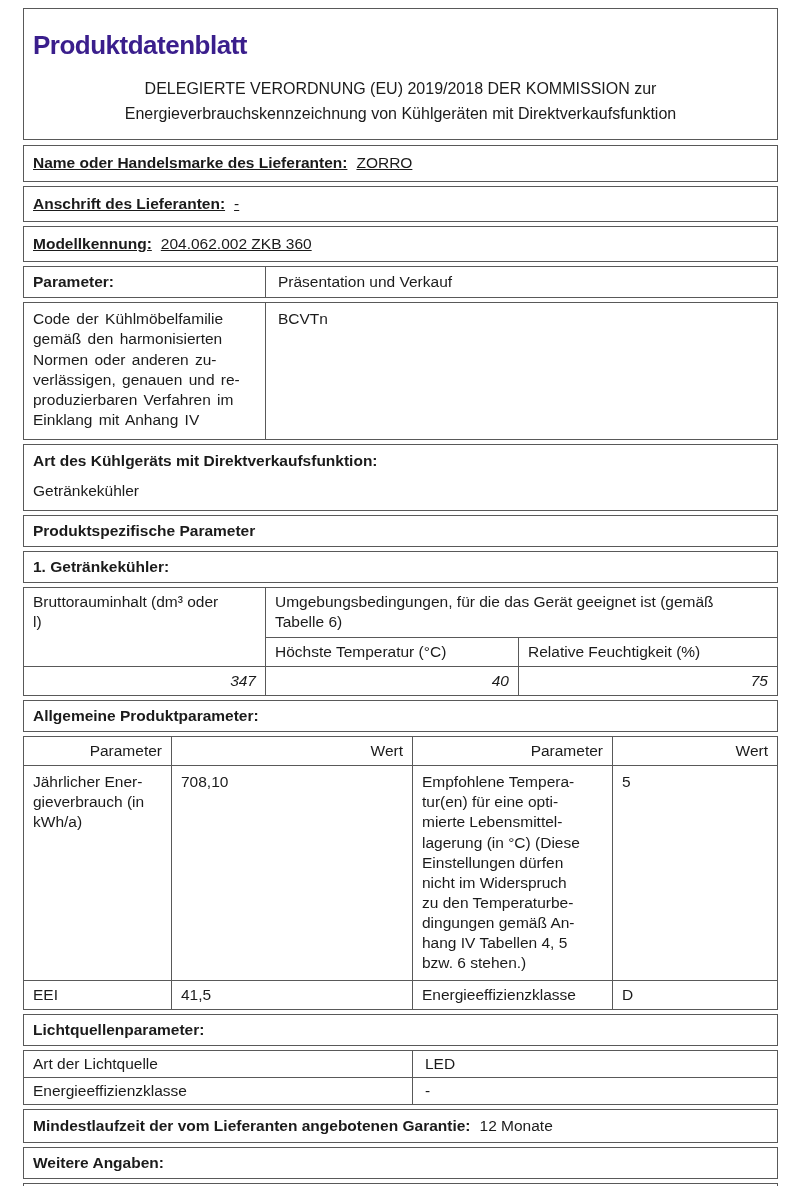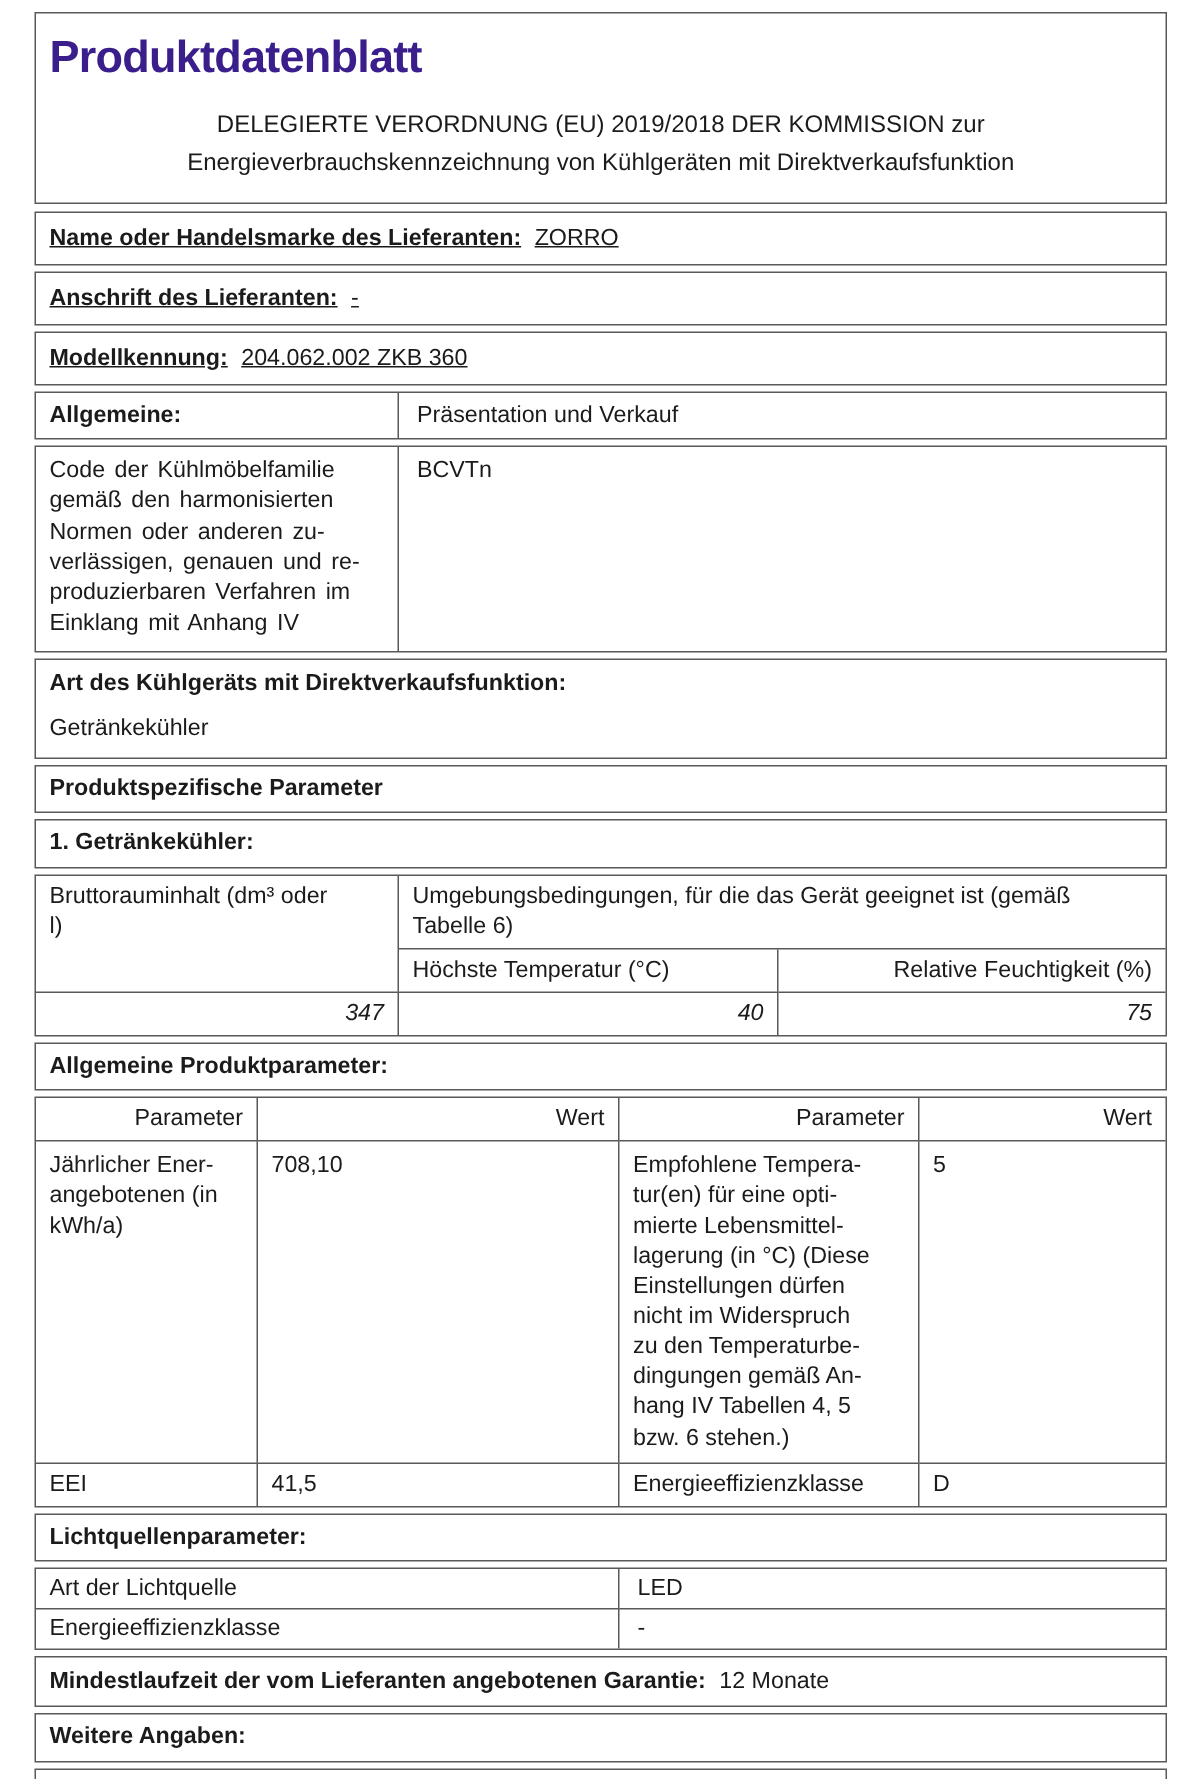--- a/index.html
+++ b/index.html
@@ -15,22 +15,22 @@
   .box {
     border: 1.5px solid #595959;
     margin-bottom: 4px;
     font-size: 15.5px;
     line-height: 1.3;
   }
 
   
   .header-box { padding: 10px 9px 13px; margin-bottom: 5px; }
   h1 {
-    font-size: 30px; font-weight: bold; letter-spacing: -0.5px;
-    color: #3a1e8c; margin: 0 0 14px;
+    font-size: 26px; font-weight: bold; letter-spacing: -0.5px;
+    color: #3a1e8c; margin: 10px 0 14px;
   }
   .subtitle { font-size: 16px; line-height: 1.55; text-align: center; }
 
   .ml { white-space: pre-line; }
   .b  { font-weight: bold; }
   .v  { margin-left: 9px; }
 
   
   .lrow { padding: 7px 9px; text-decoration: underline; }
 
@@ -49,21 +49,21 @@
   .type-box   { padding: 6px 9px 9px; }
   .type-value { margin-top: 10px; }
 
   .family-label { padding: 6px 9px 8px; word-spacing: 2px; line-height: 1.31; }
   .family-value { padding: 6px 12px; }
 
   
   .c-vol  { grid-row: 1 / 3; grid-column: 1; padding: 4px 9px; }
   .c-amb  { grid-column: 2 / 4; padding: 4px 9px; }
   .c-temp { padding: 4px 9px; }
-  .c-hum  { padding: 4px 9px; text-align: right; }
+  .c-hum  { padding: 4px 9px; }
   .num    { text-align: right; padding: 4px 9px; font-style: italic; }
 
   .sec { padding: 5px 9px; font-weight: bold; }
 
   
   .th  { padding: 4px 9px; font-weight: normal; text-align: right; }
   .td1 { padding: 6px 9px; }
   .td2 { padding: 4px 9px; }
 
   .light-cell  { padding: 3px 9px; }
@@ -90,21 +90,21 @@
 
   <section class="box lrow">
     <span class="b">Anschrift des Lieferanten:</span><span class="v">-</span>
   </section>
 
   <section class="box lrow">
     <span class="b">Modellkennung:</span><span class="v">204.062.002 ZKB 360</span>
   </section>
 
   <section class="box grid2">
-    <div class="verw-cell cr b">Allgemeine:</div>
+    <div class="verw-cell cr b">Parameter:</div>
     <div class="verw-value">Präsentation und Verkauf</div>
   </section>
 
   <section class="box grid2">
     <div class="family-label cr ml">Code der Kühlmöbelfamilie
 gemäß den harmonisierten
 Normen oder anderen zu-
 verlässigen, genauen und re-
 produzierbaren Verfahren im
 Einklang mit Anhang IV</div>
@@ -134,21 +134,21 @@
 
   <section class="box sec">Allgemeine Produktparameter:</section>
 
   <section class="box grid4">
     <div class="th bb cr">Parameter</div>
     <div class="th bb cr">Wert</div>
     <div class="th bb cr">Parameter</div>
     <div class="th bb">Wert</div>
 
     <div class="td1 cr ml">Jährlicher Ener-
-angebotenen (in
+gieverbrauch (in
 kWh/a)</div>
     <div class="td1 cr">708,10</div>
     <div class="td1 cr ml">Empfohlene Tempera-
 tur(en) für eine opti-
 mierte Lebensmittel-
 lagerung (in °C) (Diese
 Einstellungen dürfen
 nicht im Widerspruch
 zu den Temperaturbe-
 dingungen gemäß An-

